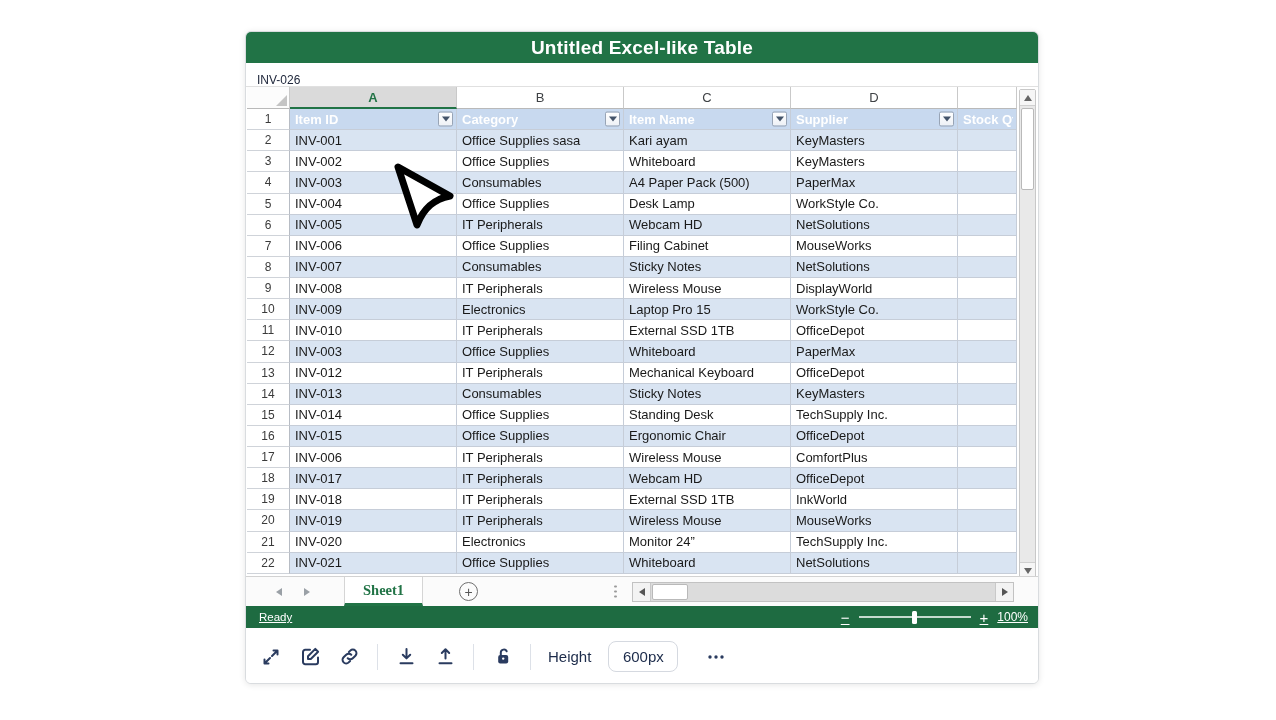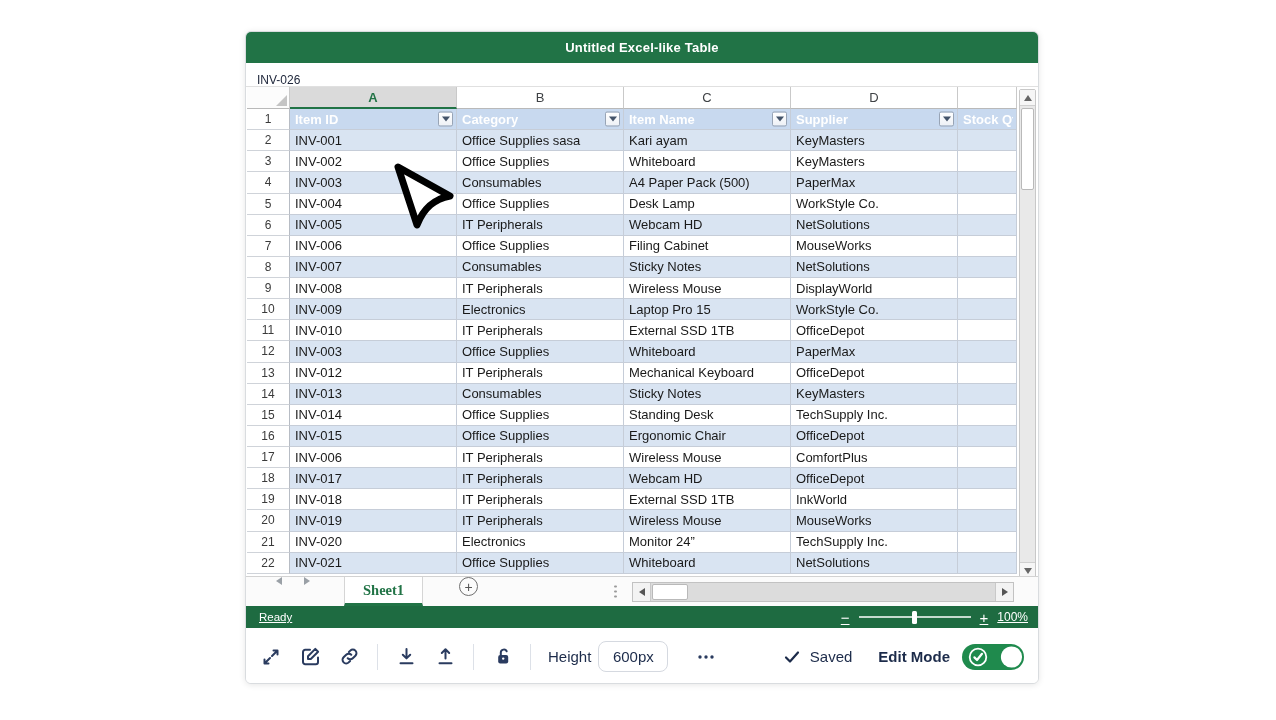--- a/index.html
+++ b/index.html
@@ -6,21 +6,21 @@
   html,body { width:1276px; height:720px; background:#ffffff; font-family:"Liberation Sans", sans-serif; overflow:hidden; }
   .page { position:relative; width:1276px; height:720px; }
 
   .card { position:absolute; left:245px; top:31px; width:794px; height:653px;
           background:#ffffff; border:1px solid #d9dcdf; border-radius:6px;
           box-shadow:0 1px 6px rgba(0,0,0,.10); overflow:hidden; }
 
   
   .titlebar { position:absolute; left:0; top:0; width:100%; height:31px;
               background:var(--brand,#217346); display:flex; align-items:center; justify-content:center; }
-  .titlebar span { color:#fff; font-weight:bold; font-size:13px; letter-spacing:.2px; }
+  .titlebar span { color:#fff; font-weight:bold; font-size:19px; letter-spacing:.2px; }
 
   
   .formulabar { position:absolute; left:0; top:31px; width:100%; height:24px; background:#fff;
                 border-bottom:1px solid #e0e0e0; display:flex; align-items:center; padding-left:11px; }
   .formulabar span { font-size:12px; color:#21293d;margin-top:10px; }
 
   
   .gridwrap { position:absolute; left:1px; top:55px; width:770px; height:487px; overflow:hidden; background:#fff; }
   .letters, .rows { display:grid; grid-template-columns:43px 167px 167px 167px 167px 59px; }
   .letters { height:22px; }
@@ -57,21 +57,21 @@
   .vs-thumb { position:absolute; left:1px; top:18px; width:13px; height:82px; background:#ffffff;
               border:1px solid #b9b9b9; border-radius:2px; }
   .tri { width:0; height:0; }
   .tri-up { border-left:4px solid transparent; border-right:4px solid transparent; border-bottom:6px solid #666; }
   .tri-down { border-left:4px solid transparent; border-right:4px solid transparent; border-top:6px solid #666; }
   .tri-left { border-top:4px solid transparent; border-bottom:4px solid transparent; border-right:6px solid #555; }
   .tri-right { border-top:4px solid transparent; border-bottom:4px solid transparent; border-left:6px solid #555; }
 
   
   .tabbar { position:absolute; left:0; top:544px; width:100%; height:30px; background:#fbfbfb;
-            border-top:1px solid #d2d2d2; display:flex; align-items:flex-start; }
+            border-top:1px solid #d2d2d2; display:flex; align-items:center; }
   .tab-nav { display:flex; align-items:center; gap:22px; margin-left:30px; }
   .tab-nav .nav-btn { cursor:pointer; display:flex; }
   .tab-nav .tri-left { border-right-color:#9aa0a6; }
   .tab-nav .tri-right { border-left-color:#9aa0a6; }
   .sheet-tab { margin-left:34px; height:29px; padding:0 18px; background:#ffffff;
                border-left:1px solid #d5d5d5; border-right:1px solid #d5d5d5;
                border-bottom:3px solid var(--brand,#217346);
                display:flex; align-items:center; cursor:pointer; }
   .sheet-tab span { font-family:"Liberation Serif", serif; font-weight:bold; font-size:14.5px; color:var(--brand,#217346); }
   .add-sheet { margin-left:36px; width:19px; height:19px; border:1.6px solid #6f6f6f; border-radius:50%;
@@ -96,21 +96,21 @@
   .zoom-thumb { position:absolute; left:53px; top:-5.5px; width:5px; height:13px; background:#fff; border-radius:1.5px; cursor:grab; }
   .zoom-pct { font-size:12px; }
 
   
   .toolbar { position:absolute; left:0; top:596px; width:100%; height:57px; background:#fff;
              display:flex; align-items:center; padding:0 14px; }
   .tb-icon { width:22px; height:22px; display:flex; align-items:center; justify-content:center; cursor:pointer; }
   .tb-icon svg { display:block; }
   .tb-left { display:flex; align-items:center; gap:17px; }
   .tb-div { width:1px; height:26px; background:#dde1e8; }
-  .height-group { display:flex; align-items:center; gap:7px; }
+  .height-group { display:flex; align-items:center; gap:17px; }
   .height-label { font-size:15px; color:#1c2b4a; }
   .height-input { width:70px; height:31px; border:1px solid #d5d9e0; border-radius:8px; text-align:center;
                   font-size:15px; color:#1c2b4a; font-family:"Liberation Sans", sans-serif; background:#fff; }
   .tb-right { margin-left:auto; display:flex; align-items:center; }
   .saved-group { display:flex; align-items:center; gap:9px; }
   .saved-label { font-size:15px; color:#1c2b4a; }
   .editmode-label { margin-left:26px; font-size:15px; font-weight:600; color:#1c2b4a; }
   .toggle { margin-left:12px; cursor:pointer; display:flex; }
 
   
@@ -397,37 +397,20 @@
         </div>
         <span class="tb-icon" style="margin-left:10px;">
           <svg width="22" height="22" viewBox="0 0 22 22" fill="#2a3b5f">
             <circle cx="5" cy="11" r="1.7"></circle>
               <circle cx="11" cy="11" r="1.7"></circle>
               <circle cx="17" cy="11" r="1.7"></circle>
           </svg>
         </span>
       </div>
 
-      <div class="tb-right">
-        <div class="saved-group">
-          <svg width="18" height="18" viewBox="0 0 18 18" fill="none" stroke="#1c2b4a" stroke-width="2.2" stroke-linecap="round" stroke-linejoin="round">
-            <path d="M3 9.5 L7 13.5 L15 4.5"></path>
-          </svg>
-          <span class="saved-label">Saved</span>
-        </div>
-        <span class="editmode-label">Edit Mode</span>
-        <span class="toggle">
-          <svg width="62" height="26" viewBox="0 0 62 26">
-            <rect x="0" y="0" width="62" height="26" rx="13" fill="#1f8a4d"></rect>
-            <circle cx="16" cy="13" r="8.3" fill="none" stroke="#ffffff" stroke-width="1.8"></circle>
-            <path d="M12.4 13.4 l2.6 2.6 L20 9.8" fill="none" stroke="#ffffff" stroke-width="2.2" stroke-linecap="round" stroke-linejoin="round"></path>
-            <circle cx="49.5" cy="13" r="10.6" fill="#ffffff"></circle>
-          </svg>
-        </span>
-      </div>
     </div>
 
   </div>
 
   <svg class="cursor-overlay" width="70" height="74" viewBox="0 0 70 74">
     <path d="M9 8 L61 37 C46 40 35 48 28 66 Z" fill="#ffffff" stroke="#000000" stroke-width="7" stroke-linejoin="round" stroke-linecap="round"></path>
   </svg>
 </div>
 
 </body></html>

